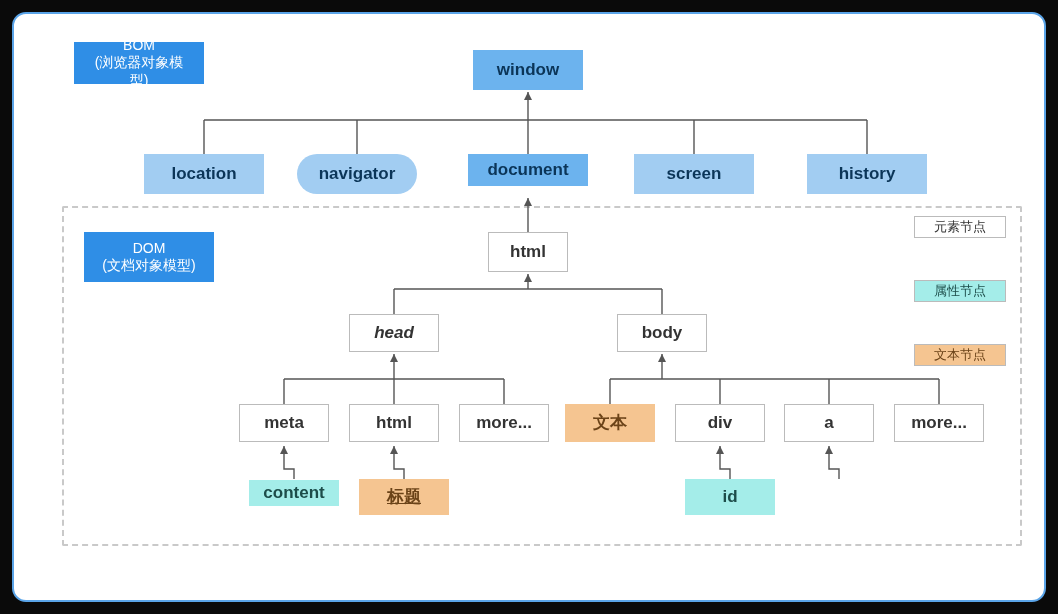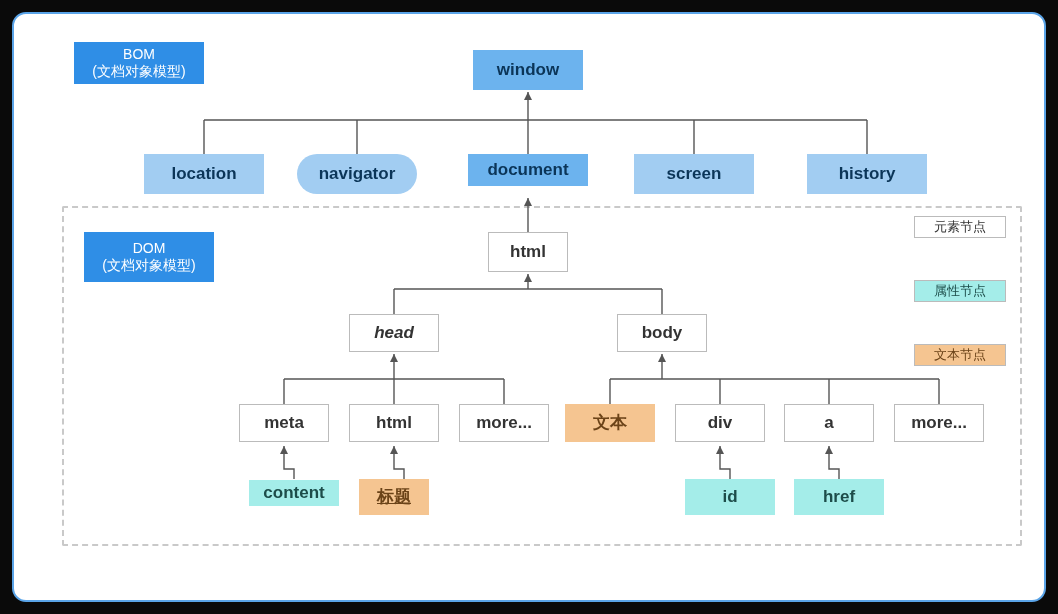--- a/index.html
+++ b/index.html
@@ -138,21 +138,21 @@
 
       <path d="M716 465 L716 455 L706 455 L706 432" marker-end="url(#arrow)"></path>
 
       <path d="M825 465 L825 455 L815 455 L815 432" marker-end="url(#arrow)"></path>
     </g>
   </svg>
 
   <div class="layer">
 
     <div class="box tag-bom" style="left:60px; top:28px; width:130px; height:42px;">BOM
-(文档对象模型)</div>
+(浏览器对象模型)</div>
     <div class="box lvl-window" style="left:459px; top:36px;">window</div>
 
     <div class="box tag-dom" style="left:70px; top:218px; width:130px; height:50px;">DOM
 (文档对象模型)</div>
 
     <div class="box lvl-bom" style="left:130px; top:140px;">location</div>
     <div class="box lvl-bom" style="left:283px; top:140px;border-radius:20px;">navigator</div>
     <div class="box lvl-doc" style="left:454px; top:140px;">document</div>
     <div class="box lvl-bom" style="left:620px; top:140px;">screen</div>
     <div class="box lvl-bom" style="left:793px; top:140px;">history</div>
@@ -165,18 +165,17 @@
     <div class="box lvl-elem" style="left:225px; top:390px; width:90px; height:38px;">meta</div>
     <div class="box lvl-elem" style="left:335px; top:390px; width:90px; height:38px;">html</div>
     <div class="box lvl-elem" style="left:445px; top:390px; width:90px; height:38px;">more...</div>
 
     <div class="box lvl-text" style="left:551px; top:390px; width:90px; height:38px;">文本</div>
     <div class="box lvl-elem" style="left:661px; top:390px; width:90px; height:38px;">div</div>
     <div class="box lvl-elem" style="left:770px; top:390px; width:90px; height:38px;">a</div>
     <div class="box lvl-elem" style="left:880px; top:390px; width:90px; height:38px;">more...</div>
 
     <div class="box lvl-attr" style="left:235px; top:466px; width:90px; height:26px;text-align:center;">content</div>
-    <div class="box lvl-text" style="left:345px; top:465px; width:70px; height:36px;text-decoration:underline;">标题</div>
+    <div class="box lvl-text" style="left:345px; top:465px; width:90px; height:36px;text-decoration:underline;">标题</div>
     <div class="box lvl-attr" style="left:671px; top:465px; width:90px; height:36px;">id</div>
-    <div class="box lvl-attr" style="left:780px; top:465px; width:90px; height:36px;">href</div>
 
   </div>
 </div>
 
 </body></html>

